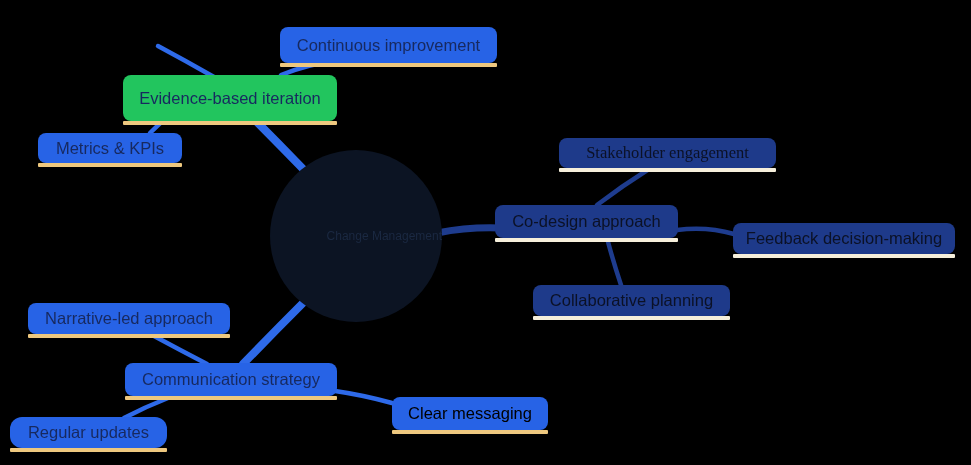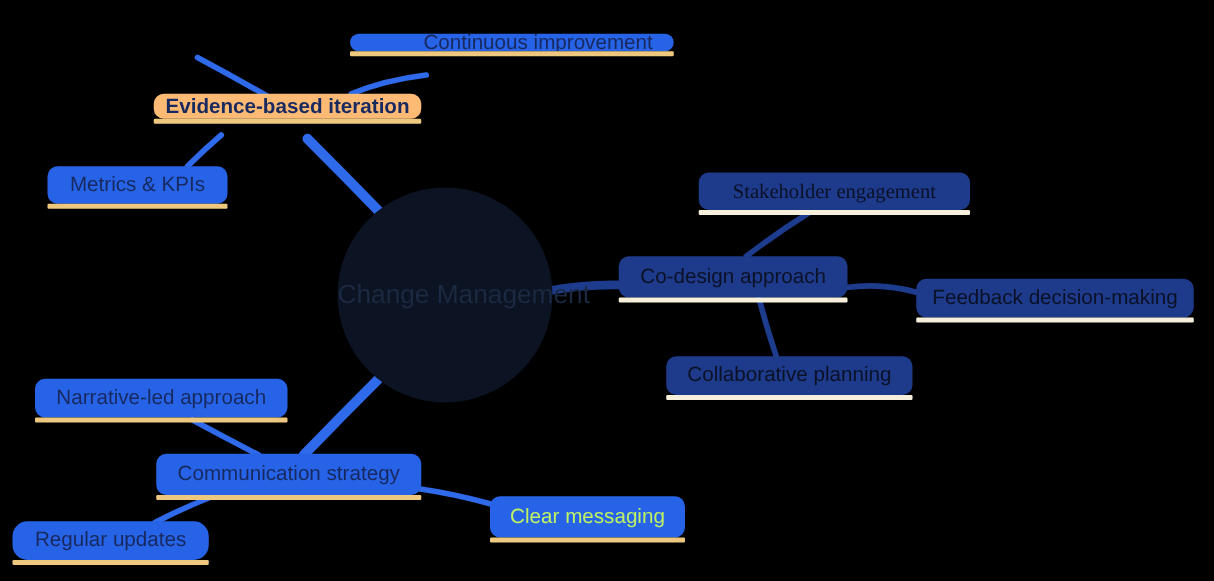--- a/index.html
+++ b/index.html
@@ -9,21 +9,21 @@
   }
   .edge-layer{position:absolute;left:0;top:0;width:971px;height:465px;}
   .node-layer{position:absolute;left:0;top:0;width:971px;height:465px;}
   .node{
     position:absolute;display:flex;align-items:center;justify-content:center;
     border-radius:8px;font-size:16.5px;line-height:1;white-space:nowrap;
   }
   .node .u{position:absolute;top:100%;left:0;right:0;height:4px;border-radius:1px;}
   .center-node{
     position:absolute;border-radius:50%;display:flex;align-items:center;
-    justify-content:flex-start;font-size:21px;white-space:nowrap;
+    justify-content:flex-end;font-size:12px;white-space:nowrap;
   }
 </style>
 </head>
 <body>
 
 <div class="canvas">
   <svg class="edge-layer" width="971" height="465" viewBox="0 0 971 465">
       <path d="M307,173 Q276,141 246,111" fill="none" stroke="#2e6ae9" stroke-width="8" stroke-linecap="round"></path>
       <path d="M437,233 Q468,227 499,228" fill="none" stroke="#1e3c8e" stroke-width="7" stroke-linecap="round"></path>
       <path d="M304,302 Q273,333 243,364" fill="none" stroke="#2e6ae9" stroke-width="8" stroke-linecap="round"></path>
@@ -34,25 +34,25 @@
       <path d="M677,230 Q706,226 734,234" fill="none" stroke="#1e3c8e" stroke-width="4.5" stroke-linecap="round"></path>
       <path d="M607,238 Q613,261 621,285" fill="none" stroke="#1e3c8e" stroke-width="4.5" stroke-linecap="round"></path>
       <path d="M207,364 Q180,350 154,336" fill="none" stroke="#2e6ae9" stroke-width="4.5" stroke-linecap="round"></path>
       <path d="M168,398 Q145,407 124,418" fill="none" stroke="#2e6ae9" stroke-width="4.5" stroke-linecap="round"></path>
       <path d="M335,391 Q363,395 392,403" fill="none" stroke="#2e6ae9" stroke-width="4.5" stroke-linecap="round"></path>
     </svg>
   <div class="center-node" style="left: 270px; top: 150px; width: 172px; height: 172px; background: rgb(12, 20, 35); color: rgb(27, 41, 66);">
     <span>Change Management</span>
   </div>
   <div class="node-layer">
-      <div class="node" style="left: 123px; top: 75px; width: 214px; height: 20px; background: #fdba74; color: rgb(23, 41, 95); font-weight: bold;">
+      <div class="node" style="left: 123px; top: 75px; width: 214px; height: 46px; background: #22c55e; color: rgb(23, 41, 95);">
         <span>Evidence-based iteration</span>
         <div class="u" style="background: rgb(238, 200, 127);"></div>
       </div>
-      <div class="node" style="left: 280px; top: 27px; width: 217px; height: 14px; background: rgb(39, 99, 230); color: rgb(23, 41, 95); padding-left: 42px;">
+      <div class="node" style="left: 280px; top: 27px; width: 217px; height: 36px; background: rgb(39, 99, 230); color: rgb(23, 41, 95);">
         <span>Continuous improvement</span>
         <div class="u" style="background: rgb(238, 200, 127);"></div>
       </div>
       <div class="node" style="left: 38px; top: 133px; width: 144px; height: 30px; background: rgb(39, 99, 230); color: rgb(23, 41, 95);">
         <span>Metrics &amp; KPIs</span>
         <div class="u" style="background: rgb(238, 200, 127);"></div>
       </div>
       <div class="node" style="left: 495px; top: 205px; width: 183px; height: 33px; background: rgb(30, 58, 138); color: rgb(11, 17, 38);">
         <span>Co-design approach</span>
         <div class="u" style="background: rgb(246, 239, 219);"></div>
@@ -74,18 +74,18 @@
         <div class="u" style="background: rgb(238, 200, 127);"></div>
       </div>
       <div class="node" style="left: 28px; top: 303px; width: 202px; height: 31px; background: rgb(39, 99, 230); color: rgb(23, 41, 95);">
         <span>Narrative-led approach</span>
         <div class="u" style="background: rgb(238, 200, 127);"></div>
       </div>
       <div class="node" style="left: 10px; top: 417px; width: 157px; height: 31px; background: rgb(39, 99, 230); color: rgb(23, 41, 95); border-radius: 12px;">
         <span>Regular updates</span>
         <div class="u" style="background: rgb(238, 200, 127);"></div>
       </div>
-      <div class="node" style="left: 392px; top: 397px; width: 156px; height: 33px; background: rgb(39, 99, 230); color: #bef264;">
+      <div class="node" style="left: 392px; top: 397px; width: 156px; height: 33px; background: rgb(39, 99, 230); color: #000000;">
         <span>Clear messaging</span>
         <div class="u" style="background: rgb(238, 200, 127);"></div>
       </div>
     </div>
 </div>
 
 </body></html>

